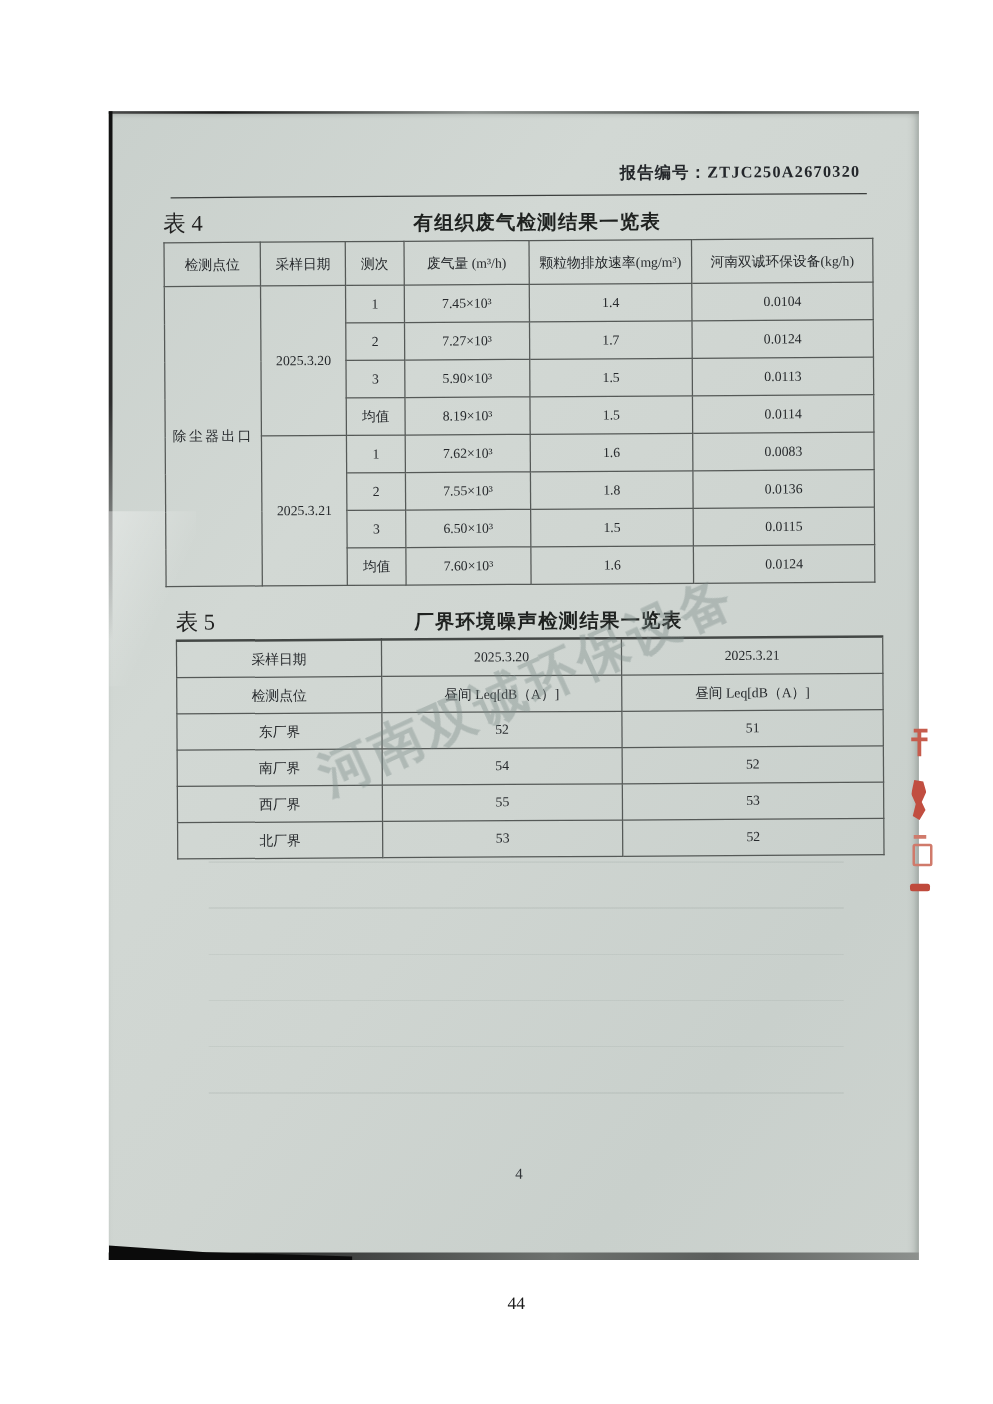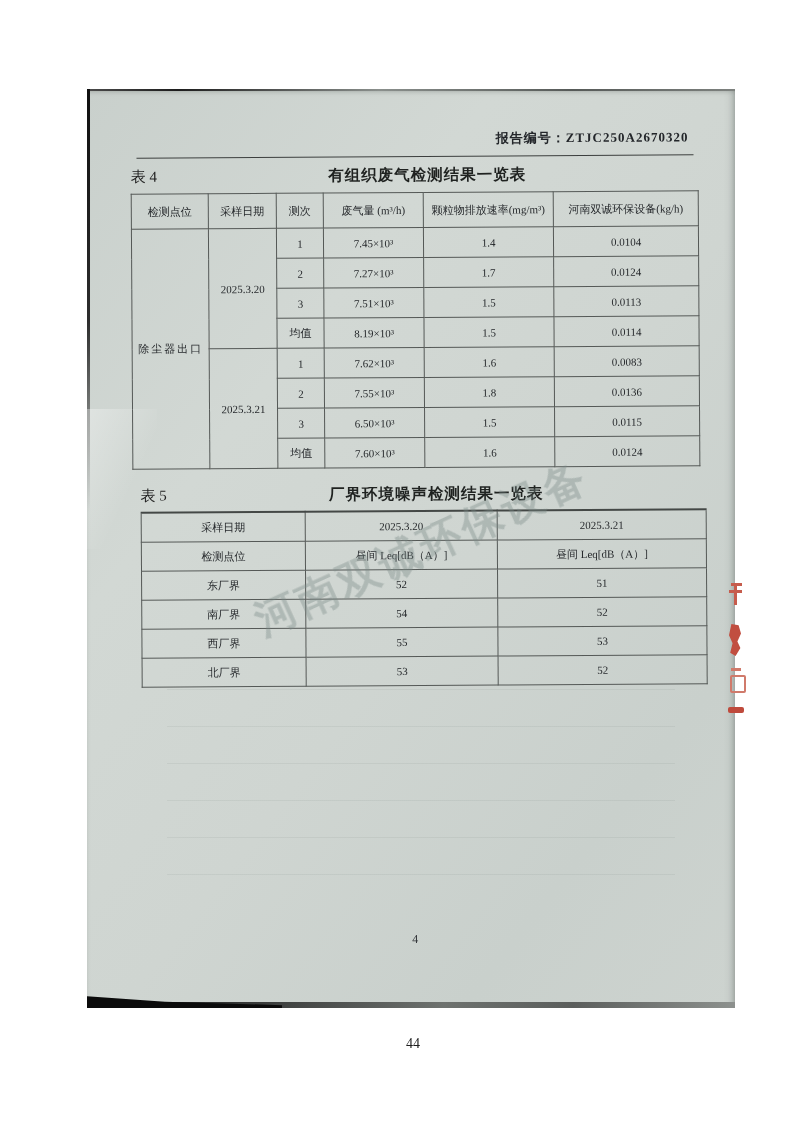--- a/index.html
+++ b/index.html
@@ -24,21 +24,21 @@
         background:repeating-linear-gradient(#3a4a44 0 1px,transparent 1px 37px);}
 
   
   .content{position:absolute;inset:0;transform:rotate(-.35deg);transform-origin:330px 480px;}
 
   .report-no{position:absolute;top:41px;right:44px;font-size:13px;font-weight:bold;
         letter-spacing:1px;color:#23262a;}
   .header-rule{position:absolute;top:67px;left:52px;right:39px;border-top:1.6px solid #3c3f3e;}
 
   .caption{position:absolute;display:flex;align-items:baseline;}
-  .caption .no{font-size:15px;color:#222;}
+  .caption .no{font-size:18px;color:#222;}
   .caption .title{flex:1;text-align:center;font-size:15.5px;font-weight:bold;color:#1f2220;
         font-family:"Liberation Sans","DejaVu Sans",sans-serif;letter-spacing:1px;}
   .cap4{left:46px;width:567px;top:76px;}
   .cap5{left:54px;width:565px;top:395px;}
 
   table{border-collapse:collapse;table-layout:fixed;position:absolute;
         font-size:11px;color:#26292c;}
   td{border:1px solid #555957;text-align:center;vertical-align:middle;padding:0 2px;
         overflow:hidden;}
   .t4{left:46px;top:103px;width:567px;}
@@ -116,21 +116,21 @@
         <td>0.0104</td>
       </tr>
       <tr>
         <td>2</td>
         <td>7.27×10³</td>
         <td>1.7</td>
         <td>0.0124</td>
       </tr>
       <tr>
         <td>3</td>
-        <td>7.51×10³</td>
+        <td>5.90×10³</td>
         <td>1.5</td>
         <td>0.0113</td>
       </tr>
       <tr>
         <td>均值</td>
         <td>8.19×10³</td>
         <td>1.5</td>
         <td>0.0114</td>
       </tr>
       <tr>

